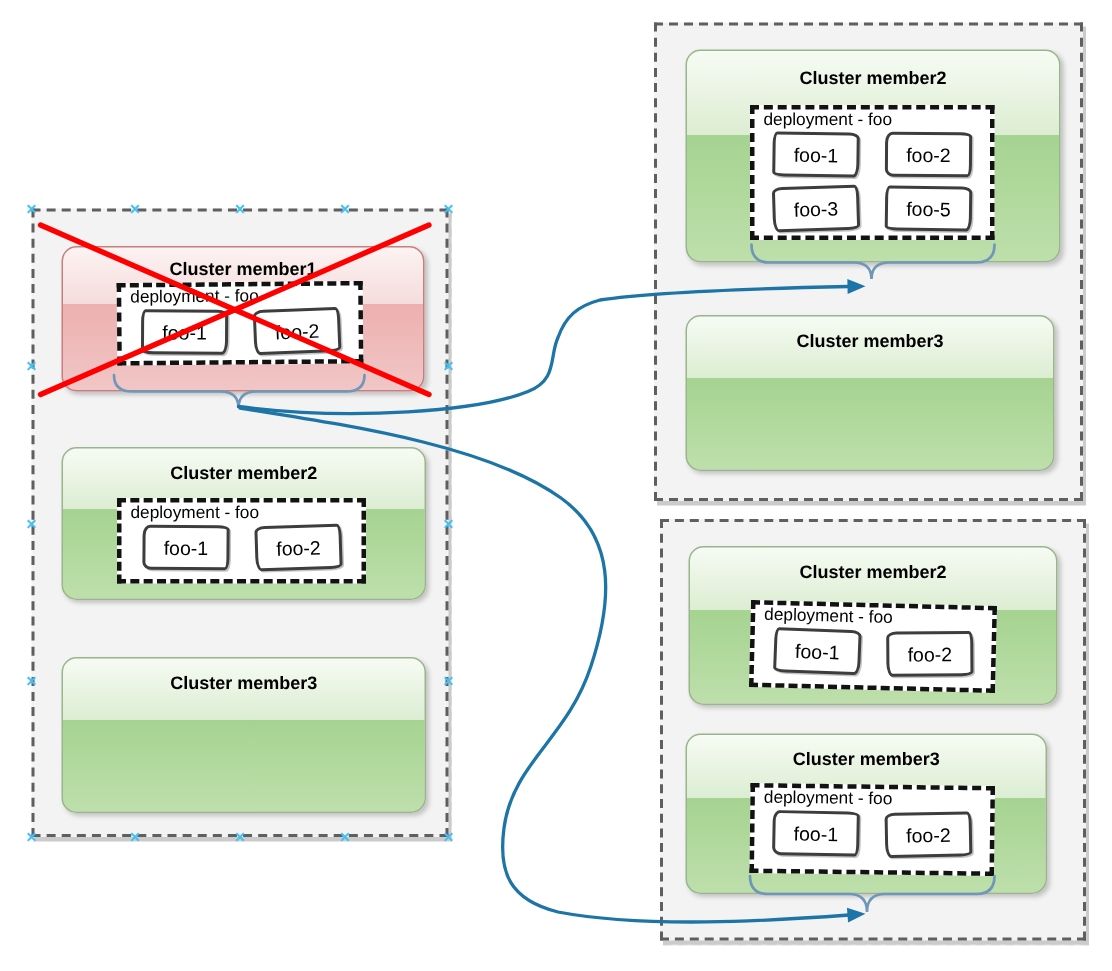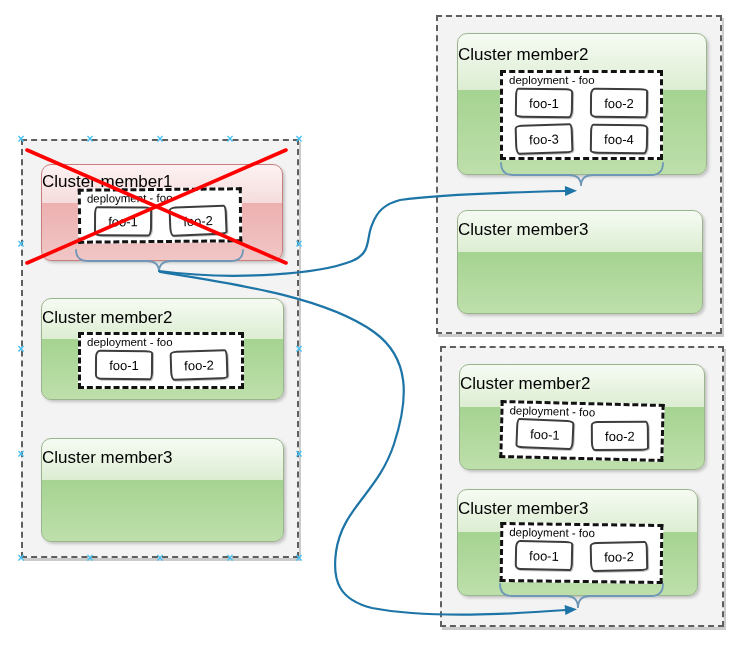--- a/index.html
+++ b/index.html
@@ -22,21 +22,21 @@
     box-shadow:2px 2px 3px rgba(110,110,110,0.35);
   }
   .member.green {
     background:linear-gradient(180deg,#f6fbf3 0%,#dcedd2 40%,#a5d391 40%,#bedfab 100%);
     border:1px solid #9ab58c;
   }
   .member.red {
     background:linear-gradient(180deg,#fdf2f2 0%,#f5dcdc 40%,#edb0b0 40%,#f1c6c6 100%);
     border:1px solid #c97e7e;
   }
-  .member-title { font-size:17px; padding-top:9px; }
+  .member-title { font-size:12px; text-align:center; padding-top:9px;font-weight:bold; }
 
   
   .deployment {
     border:3px dashed #121212;
     background:#ffffff;
   }
   .dep-label { font-size:11.5px; padding:1px 0 0 6px; white-space:nowrap; }
   .pods {
     display:flex; flex-wrap:wrap; justify-content:center; align-items:center;
     column-gap:17px; row-gap:6px; margin-top:2px;
@@ -119,21 +119,21 @@
 
   <div class="abs member green" style="left:457px;top:33px;width:250px;height:142px;z-index:3">
     <div class="member-title" style="padding-top:11px">Cluster member2</div>
   </div>
   <div class="abs deployment" style="left:500px;top:70px;width:163px;height:90px;z-index:4">
     <div class="dep-label">deployment - foo</div>
     <div class="pods">
       <div class="pod ra">foo-1</div>
       <div class="pod rc">foo-2</div>
       <div class="pod rb">foo-3</div>
-      <div class="pod ra">foo-4</div>
+      <div class="pod ra">foo-5</div>
     </div>
   </div>
   <div class="abs member green" style="left:457px;top:210px;width:246px;height:104px;z-index:3">
     <div class="member-title">Cluster member3</div>
   </div>
 
   <div class="abs member green" style="left:459px;top:364px;width:246px;height:106px;z-index:3">
     <div class="member-title">Cluster member2</div>
   </div>
   <div class="abs deployment tilt-b" style="left:500px;top:402px;width:164px;height:58px;z-index:4">

